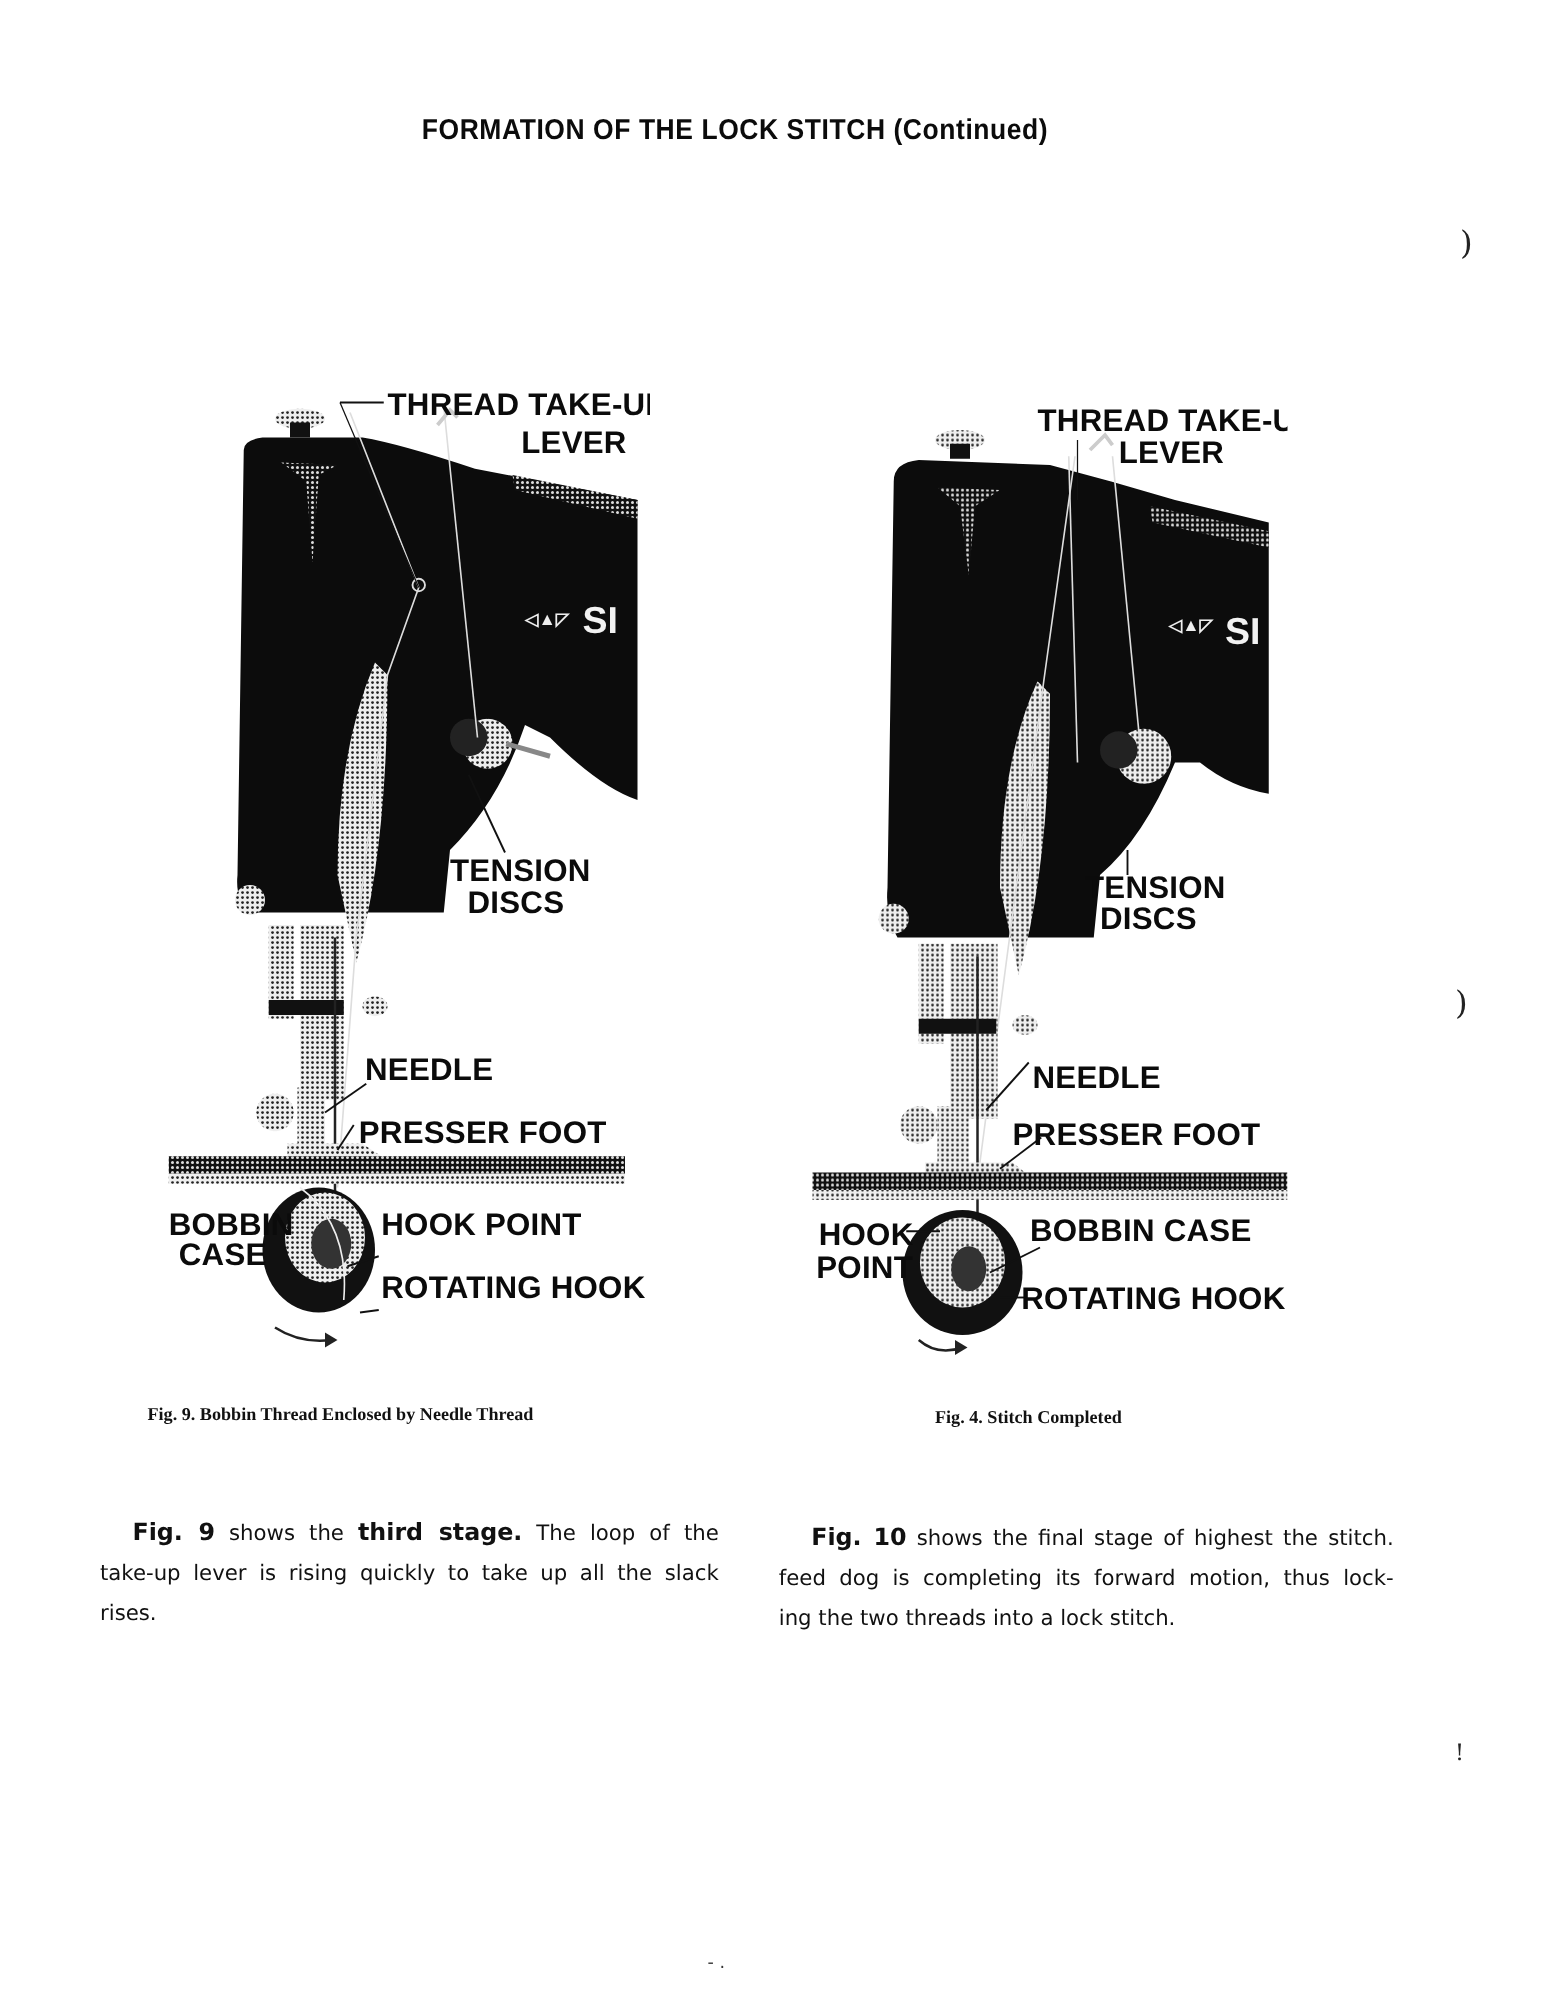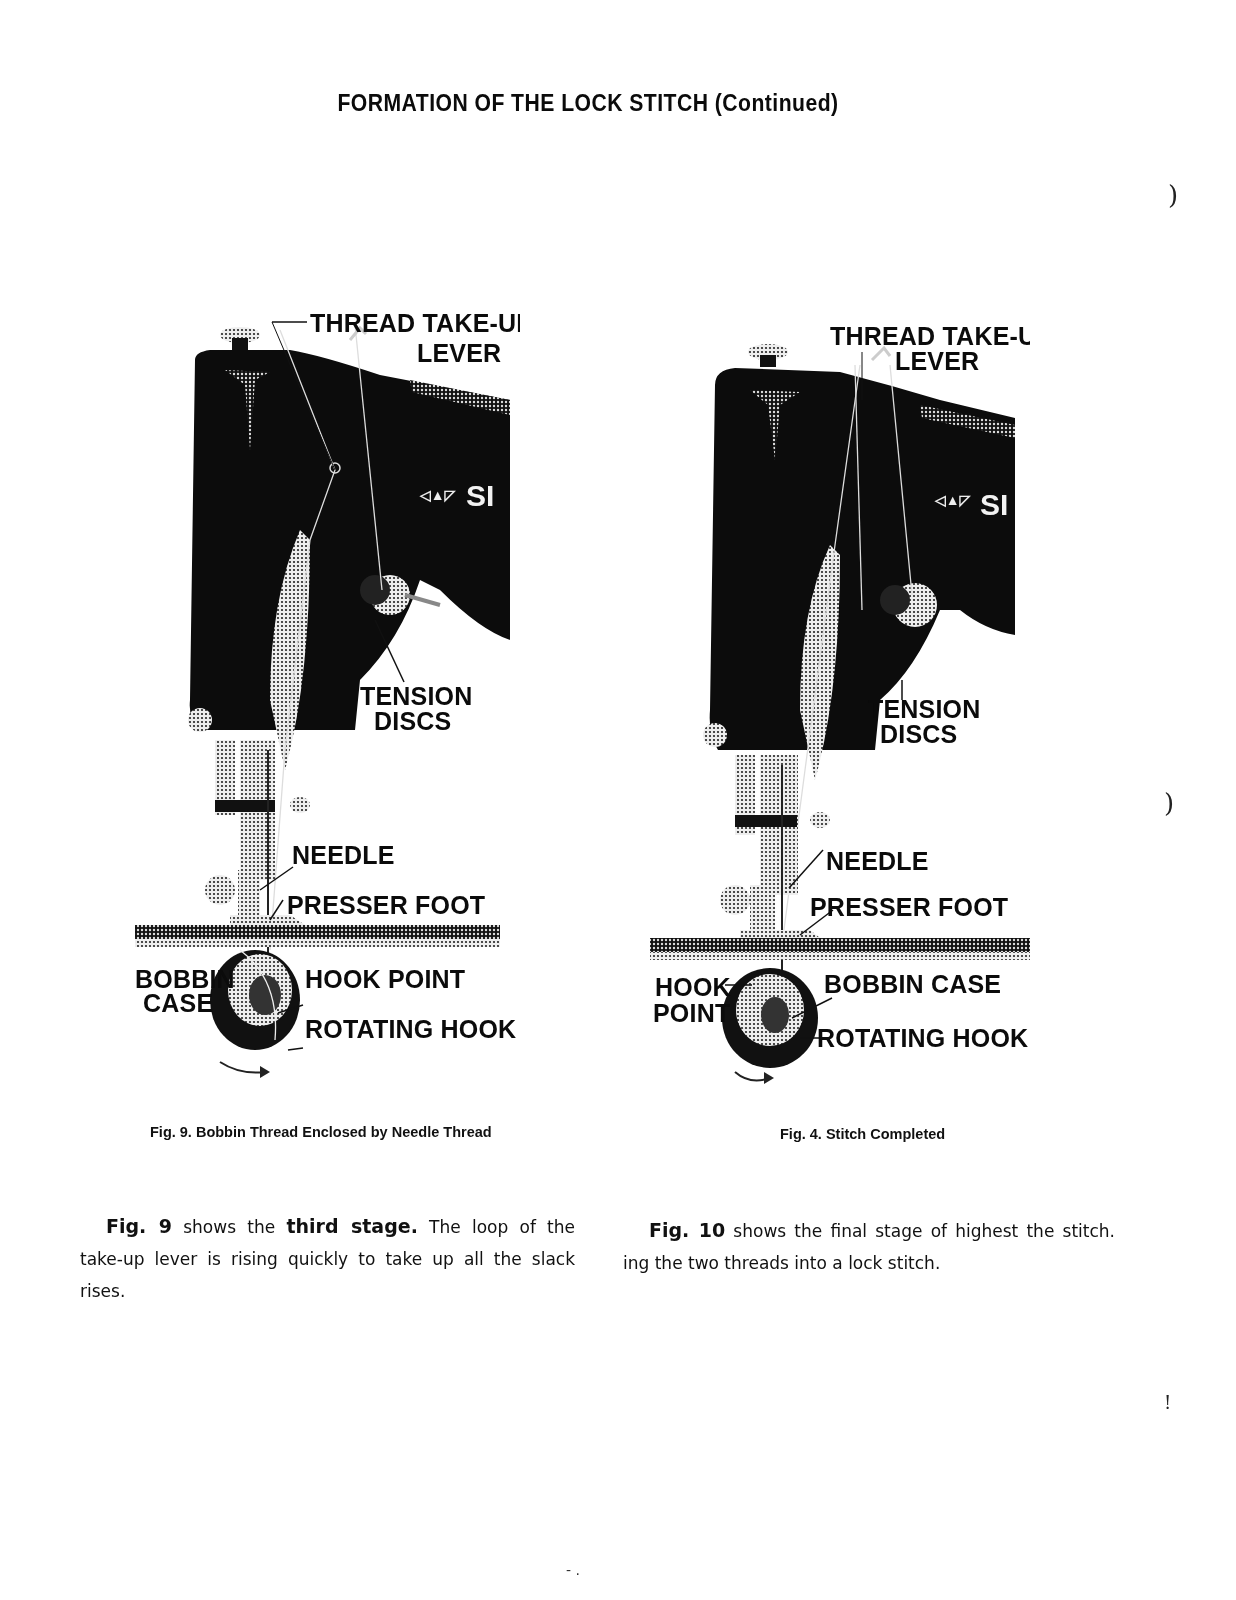--- a/index.html
+++ b/index.html
@@ -3,21 +3,21 @@
   <meta charset="utf-8">
   <style>
     html, body { margin: 0; padding: 0; background: #ffffff; }
     body { width: 1236px; height: 1600px; position: relative; overflow: hidden; font-family: "DejaVu Sans", sans-serif; color: #111; }
     .title { position: absolute; left: 0; width: 1176px; top: 90px; text-align: center; font-family: "Liberation Sans", sans-serif; font-weight: 900; font-size: 23px; letter-spacing: 0.5px; transform: scaleX(0.92); transform-origin: 588px 0; color: #0b0b0b; }
     .margin-mark { position: absolute; font-family: "DejaVu Serif", serif; font-size: 26px; color: #222; }
     .page-num { position: absolute; left: 566px; top: 1562px; font-size: 14px; color: #333; }
     .figure { position: absolute; }
     .figure svg { display: block; }
     .lbl { font-family: "Liberation Sans", sans-serif; font-weight: 900; font-size: 25px; fill: #0b0b0b; letter-spacing: 0.2px; }
-    .caption { position: absolute; font-family: Liberation Sans, sans-serif; font-weight: bold; font-size: 14.5px; color: #111; white-space: nowrap; margin-left: 32px; }
+    .caption { position: absolute; font-family: Liberation Serif, serif; font-weight: bold; font-size: 14.5px; color: #111; white-space: nowrap; }
     .para { position: absolute; font-family: "DejaVu Sans", sans-serif; font-size: 17px; line-height: 32px; color: #111; text-align: justify; margin-left: 15px; }
     .para b { font-weight: bold; }
     .line { display: block; text-align: justify; text-align-last: justify; white-space: nowrap; }
     .line.last { text-align-last: left; }
     .indent { padding-left: 26px; }
   </style>
 </head>
 <body>
 
 <div class="title">FORMATION OF THE LOCK STITCH (Continued)</div>
@@ -172,16 +172,17 @@
 <div class="caption" style="left:748px; top:1126px;">Fig. 4. Stitch Completed</div>
 
 <div class="para" style="left:65px; top:1210px; width:495px;">
   <span class="line indent"><b style="font-size:19px">Fig. 9</b><span> shows the </span><b style="font-size:19px">third stage.</b><span> The loop of the</span></span>
   <span class="line">take-up lever is rising quickly to take up all the slack</span>
   <span class="line last">rises.</span>
 </div>
 
 <div class="para" style="left:608px; top:1214px; width:492px;">
   <span class="line indent"><b style="font-size:19px">Fig. 10</b><span> shows the final stage of highest the stitch.</span></span>
+  <span class="line">feed dog is completing its forward motion, thus lock-</span>
   <span class="line last">ing the two threads into a lock stitch.</span>
 </div>
 
 <div class="page-num">- .</div>
 
 </body></html>

